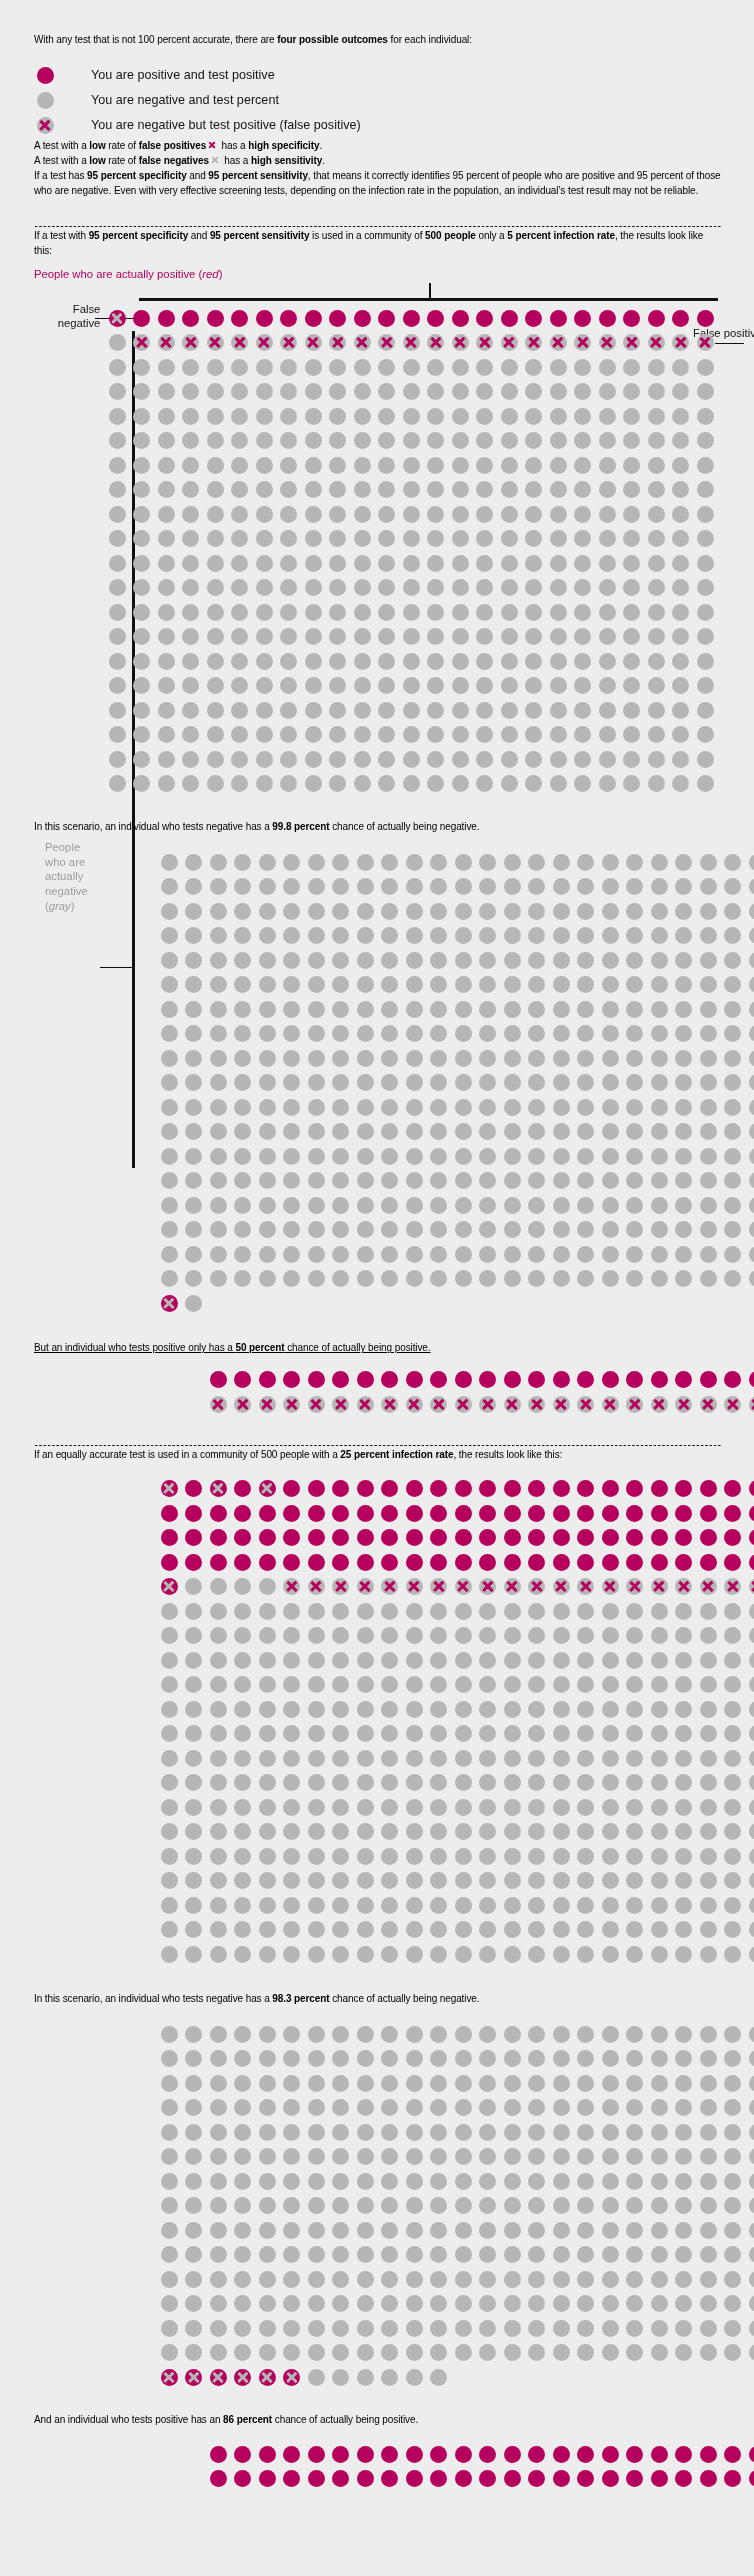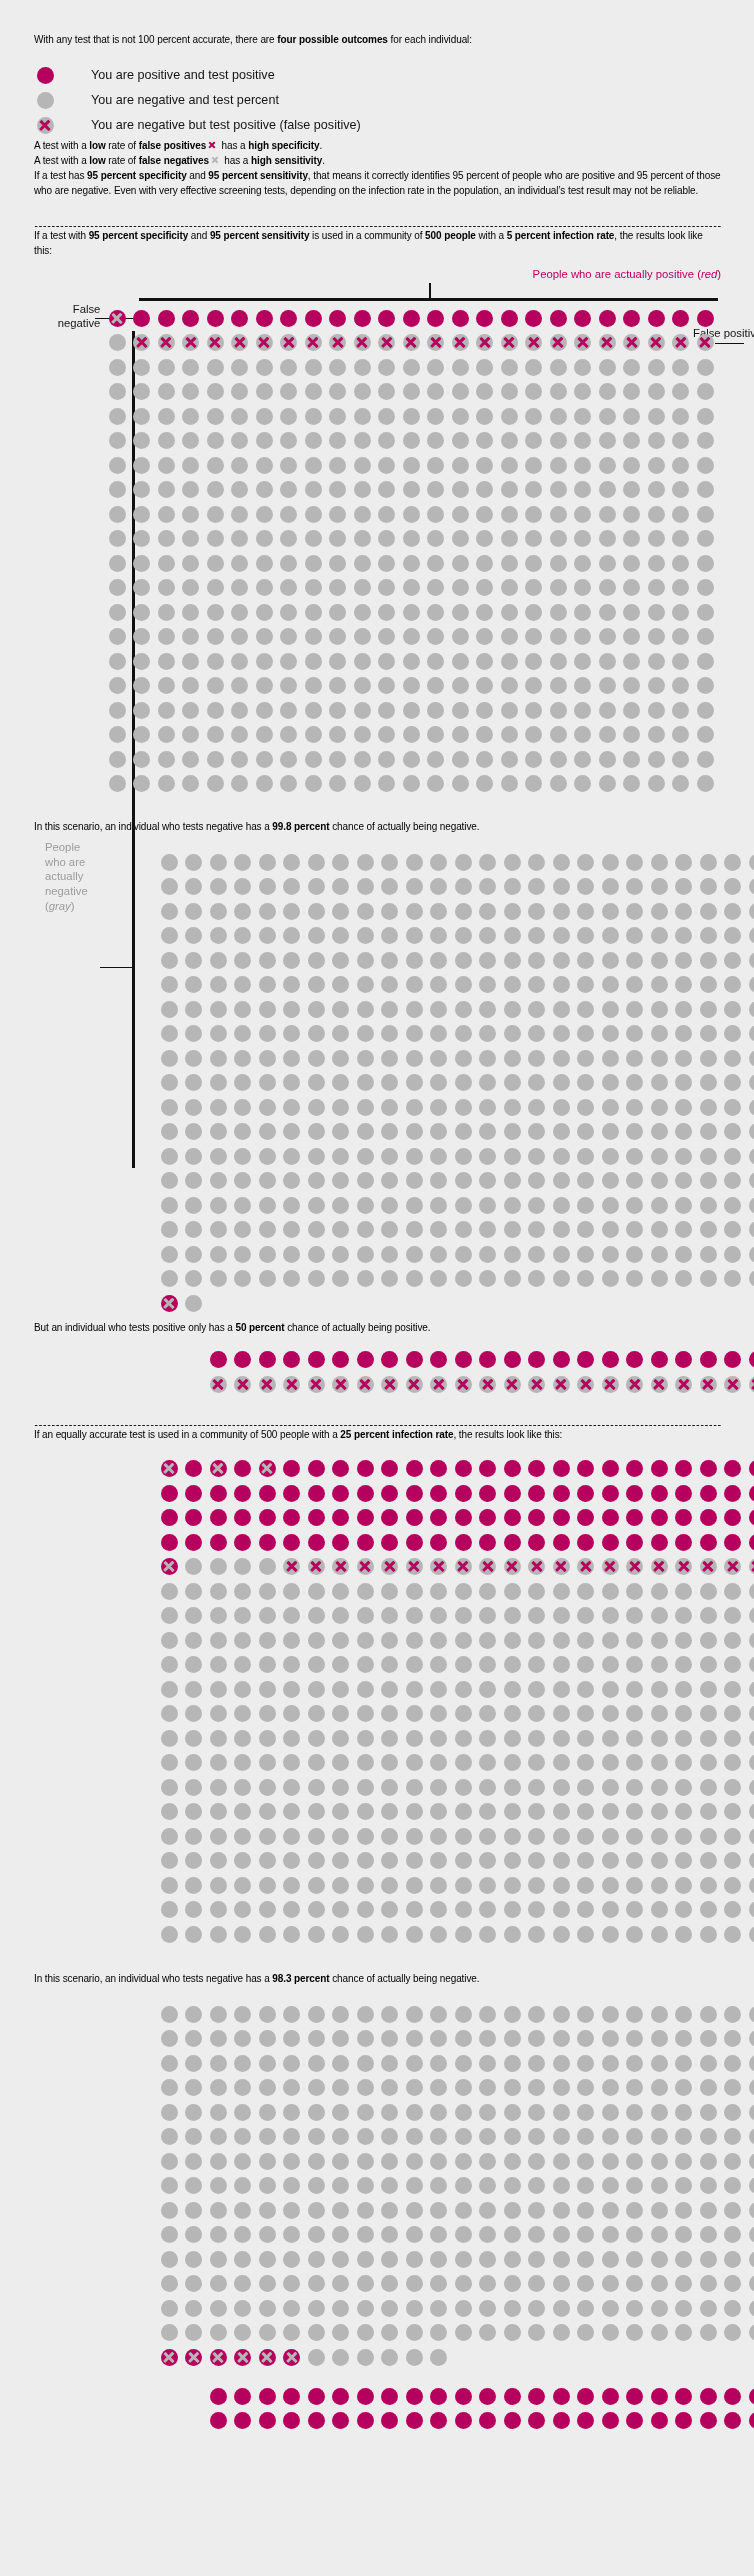--- a/index.html
+++ b/index.html
@@ -113,21 +113,21 @@
   
   .chart1{
     position:relative;
     margin-top:9.8px;
     padding-top:38px;
     padding-left:71px;
   }
   .actually-positive-label{
     position:absolute;
     top:0;left:0;right:0;
-    text-align:right;
+    text-align:left;
     font-size:11.3px;
     color:#b5005e;
     font-style:normal;
   }
   .actually-positive-label .it{ font-style:italic; }
   .bracket-line{
     position:absolute;
     top:30px;
     left:105px;
     width:579px;
@@ -233,21 +233,21 @@
     </div>
 
     <p class="body-text para"><span>A test with a </span><span class="b">low</span><span> rate of </span><span class="b">false positives</span><span class="inline-dot neg"><span class="xmark x-pink"></span></span><span> has a </span><span class="b">high specificity</span><span>.</span></p>
 
     <p class="body-text para-tight"><span>A test with a </span><span class="b">low</span><span> rate of </span><span class="b">false negatives</span><span class="inline-dot pos"><span class="xmark x-gray"></span></span><span> has a </span><span class="b">high sensitivity</span><span>.</span></p>
 
     <p class="body-text para"><span>If a test has </span><span class="b">95 percent specificity</span><span> and </span><span class="b">95 percent sensitivity</span><span>, that means it correctly identifies 95 percent of people who are positive and 95 percent of those who are negative. Even with very effective screening tests, depending on the infection rate in the population, an individual’s test result may not be reliable.</span></p>
 
     <div class="dotted-rule"></div>
 
-    <p class="body-text para"><span>If a test with </span><span class="b">95 percent specificity</span><span> and </span><span class="b">95 percent sensitivity</span><span> is used in a community of </span><span class="b">500 people</span><span> with a </span><span class="b">5 percent infection rate</span><span>, the results look like this:</span></p>
+    <p class="body-text para"><span>If a test with </span><span class="b">95 percent specificity</span><span> and </span><span class="b">95 percent sensitivity</span><span> is used in a community of </span><span class="b">500 people</span><span> only a </span><span class="b">5 percent infection rate</span><span>, the results look like this:</span></p>
 
     <div class="chart1">
       <div class="actually-positive-label"><span>People who are actually positive (</span><span class="it">red</span><span>)</span></div>
       <div class="bracket-stem"></div>
       <div class="bracket-line"></div>
       <div class="fn-label">False negative</div>
       <div class="fn-leader"></div>
       <div class="fp-label">False positive</div>
       <div class="fp-leader"></div>
       <div class="neg-bracket"></div>
@@ -3188,21 +3188,21 @@
           <div class="cell"></div>
           <div class="cell"></div>
           <div class="cell"></div>
           <div class="cell"></div>
           <div class="cell"></div>
           <div class="cell"></div>
           <div class="cell"></div>
         </div>
     </div>
 
-    <p class="body-text" style="margin-top:5px;"><span>But an individual who tests positive only has a </span><span class="b">50 percent</span><span> chance of actually being positive.</span></p>
+    <p class="body-text" style="margin-top:25px;text-decoration:underline;"><span>But an individual who tests positive only has a </span><span class="b">50 percent</span><span> chance of actually being positive.</span></p>
 
     <div class="grid-indent-2" style="margin-top:12.3px;">
       <div class="grid" id="grid-2">
           <div class="cell"></div>
           <div class="cell"></div>
           <div class="cell">
             <span class="dot pos"></span>
           </div>
           <div class="cell">
             <span class="dot pos"></span>
@@ -6058,20 +6058,21 @@
           <div class="cell"></div>
           <div class="cell"></div>
           <div class="cell"></div>
           <div class="cell"></div>
           <div class="cell"></div>
           <div class="cell"></div>
           <div class="cell"></div>
         </div>
     </div>
 
+    <p class="body-text" style="margin-top:23px;"><span>And an individual who tests positive has an </span><span class="b">86 percent</span><span> chance of actually being positive.</span></p>
 
     <div class="grid-indent-2" style="margin-top:14.7px;">
       <div class="grid" id="grid-5">
           <div class="cell"></div>
           <div class="cell"></div>
           <div class="cell">
             <span class="dot pos"></span>
           </div>
           <div class="cell">
             <span class="dot pos"></span>

